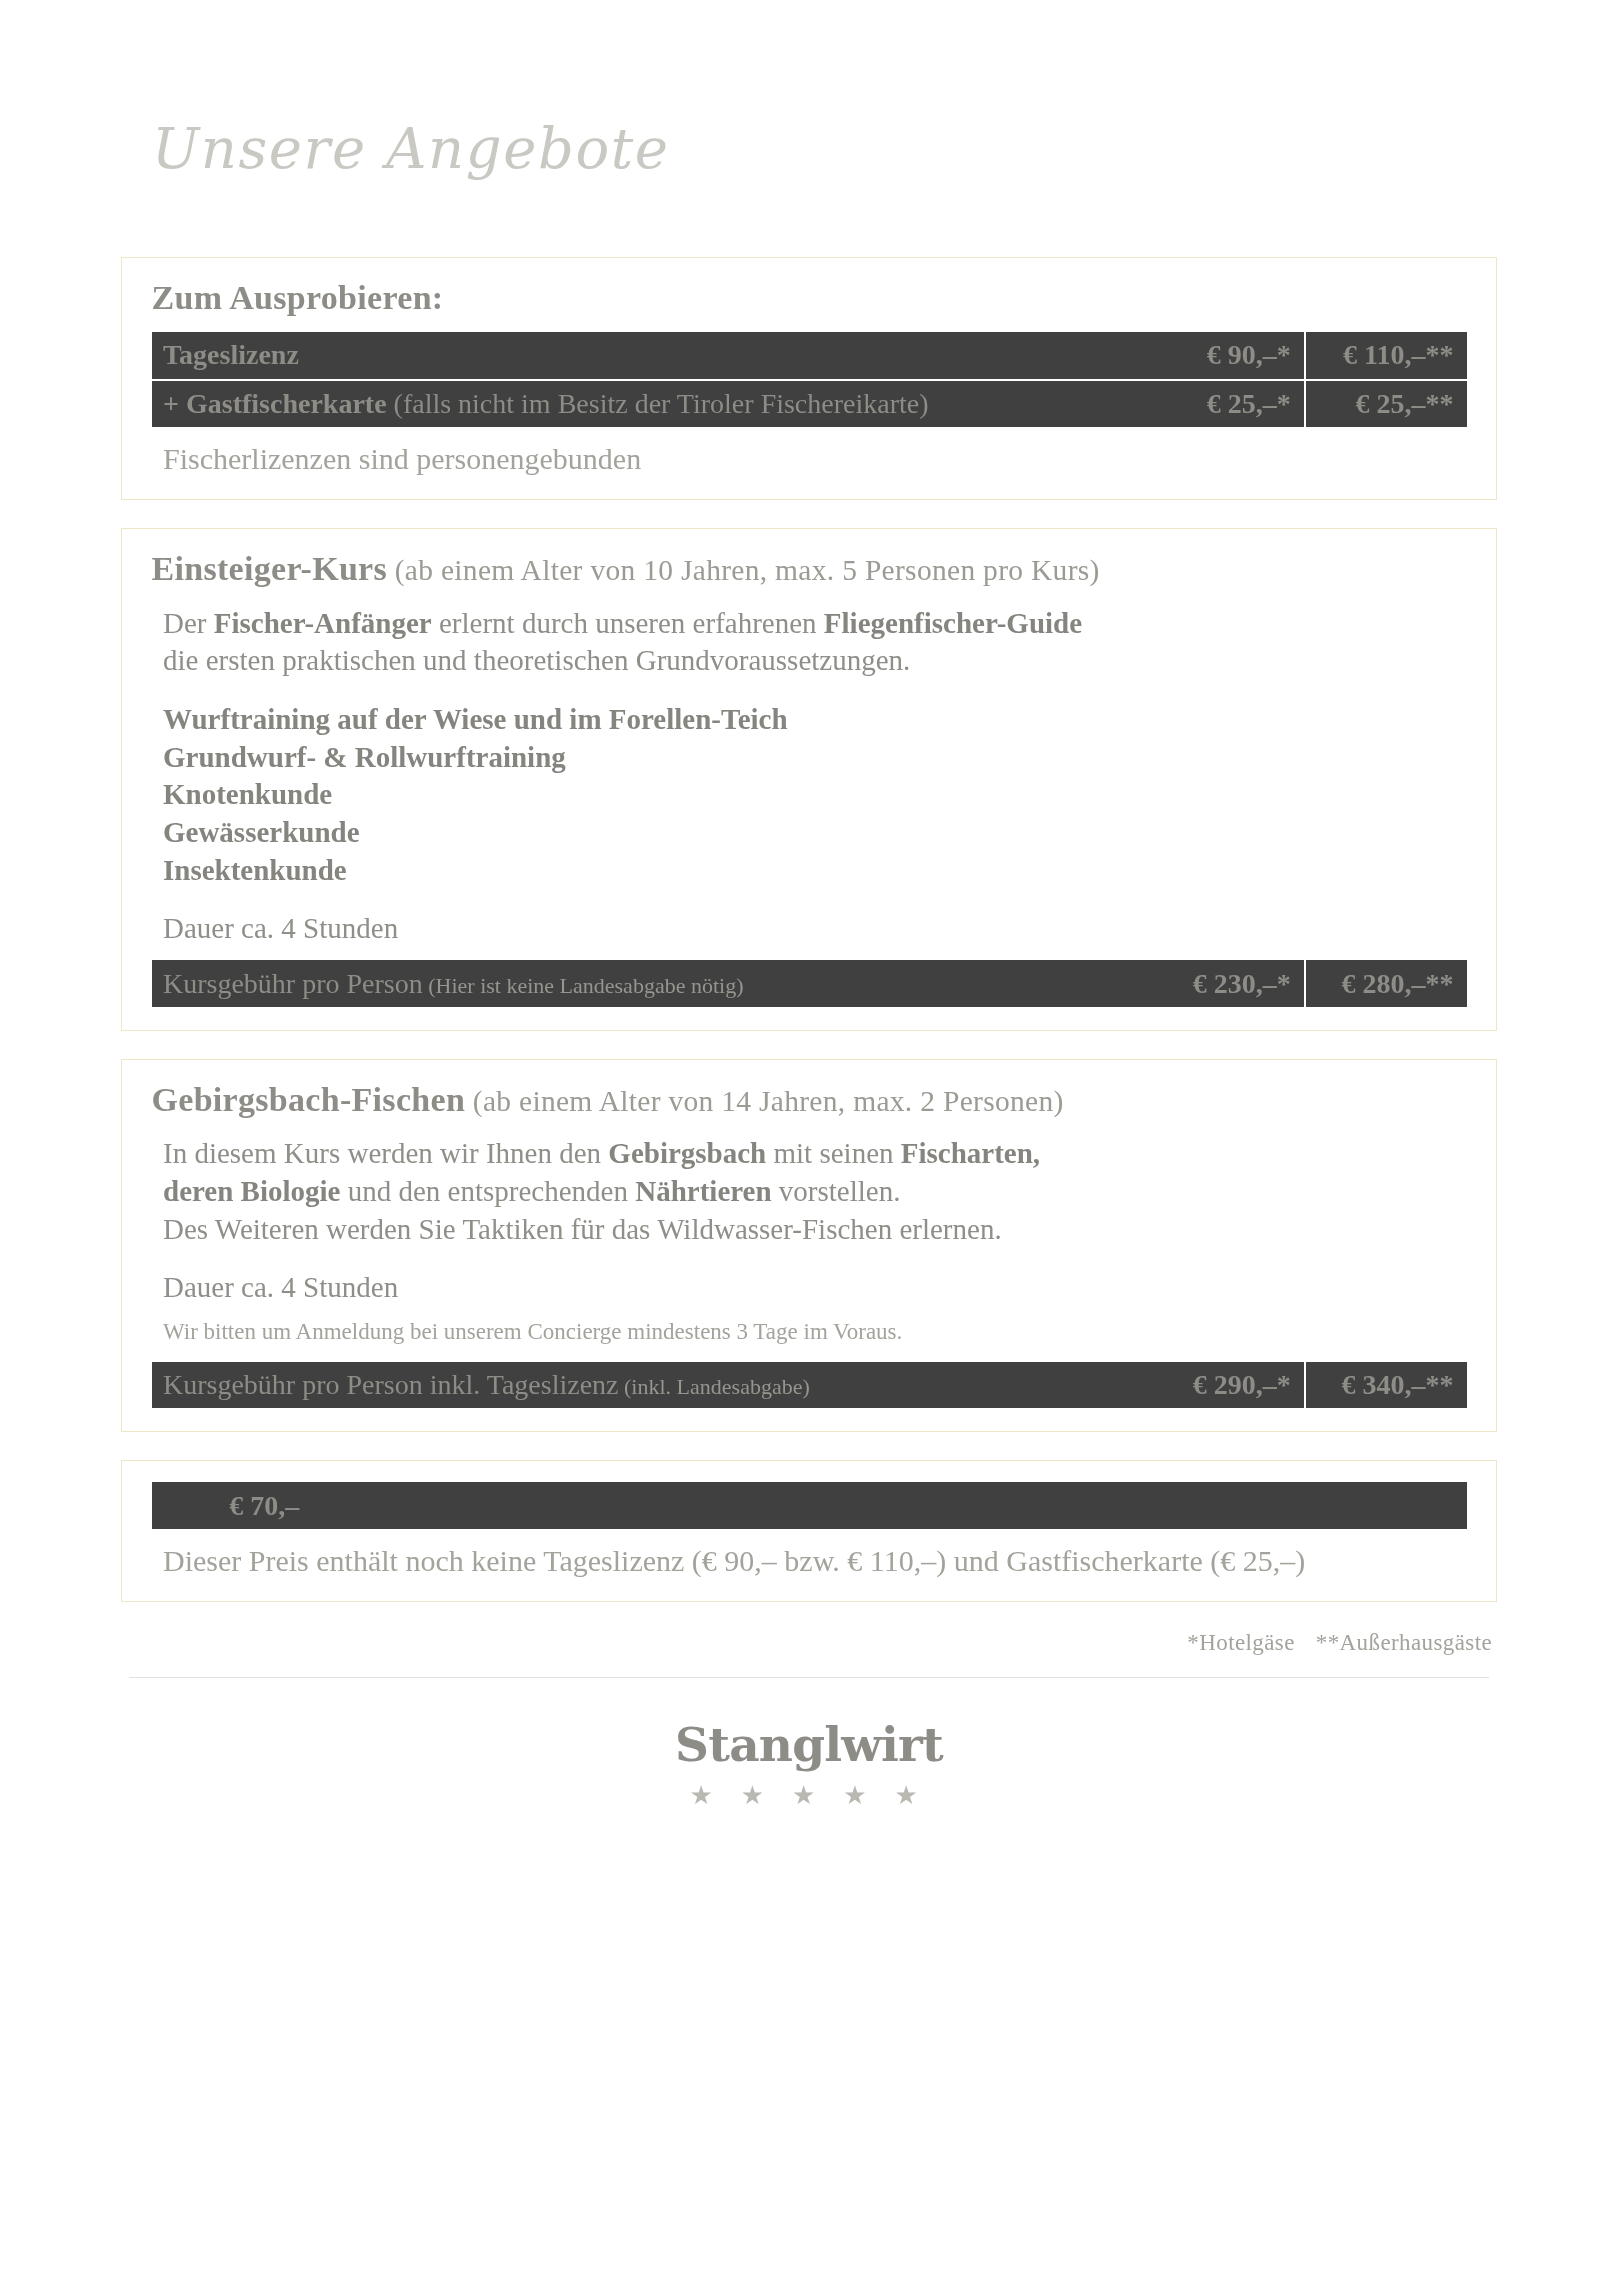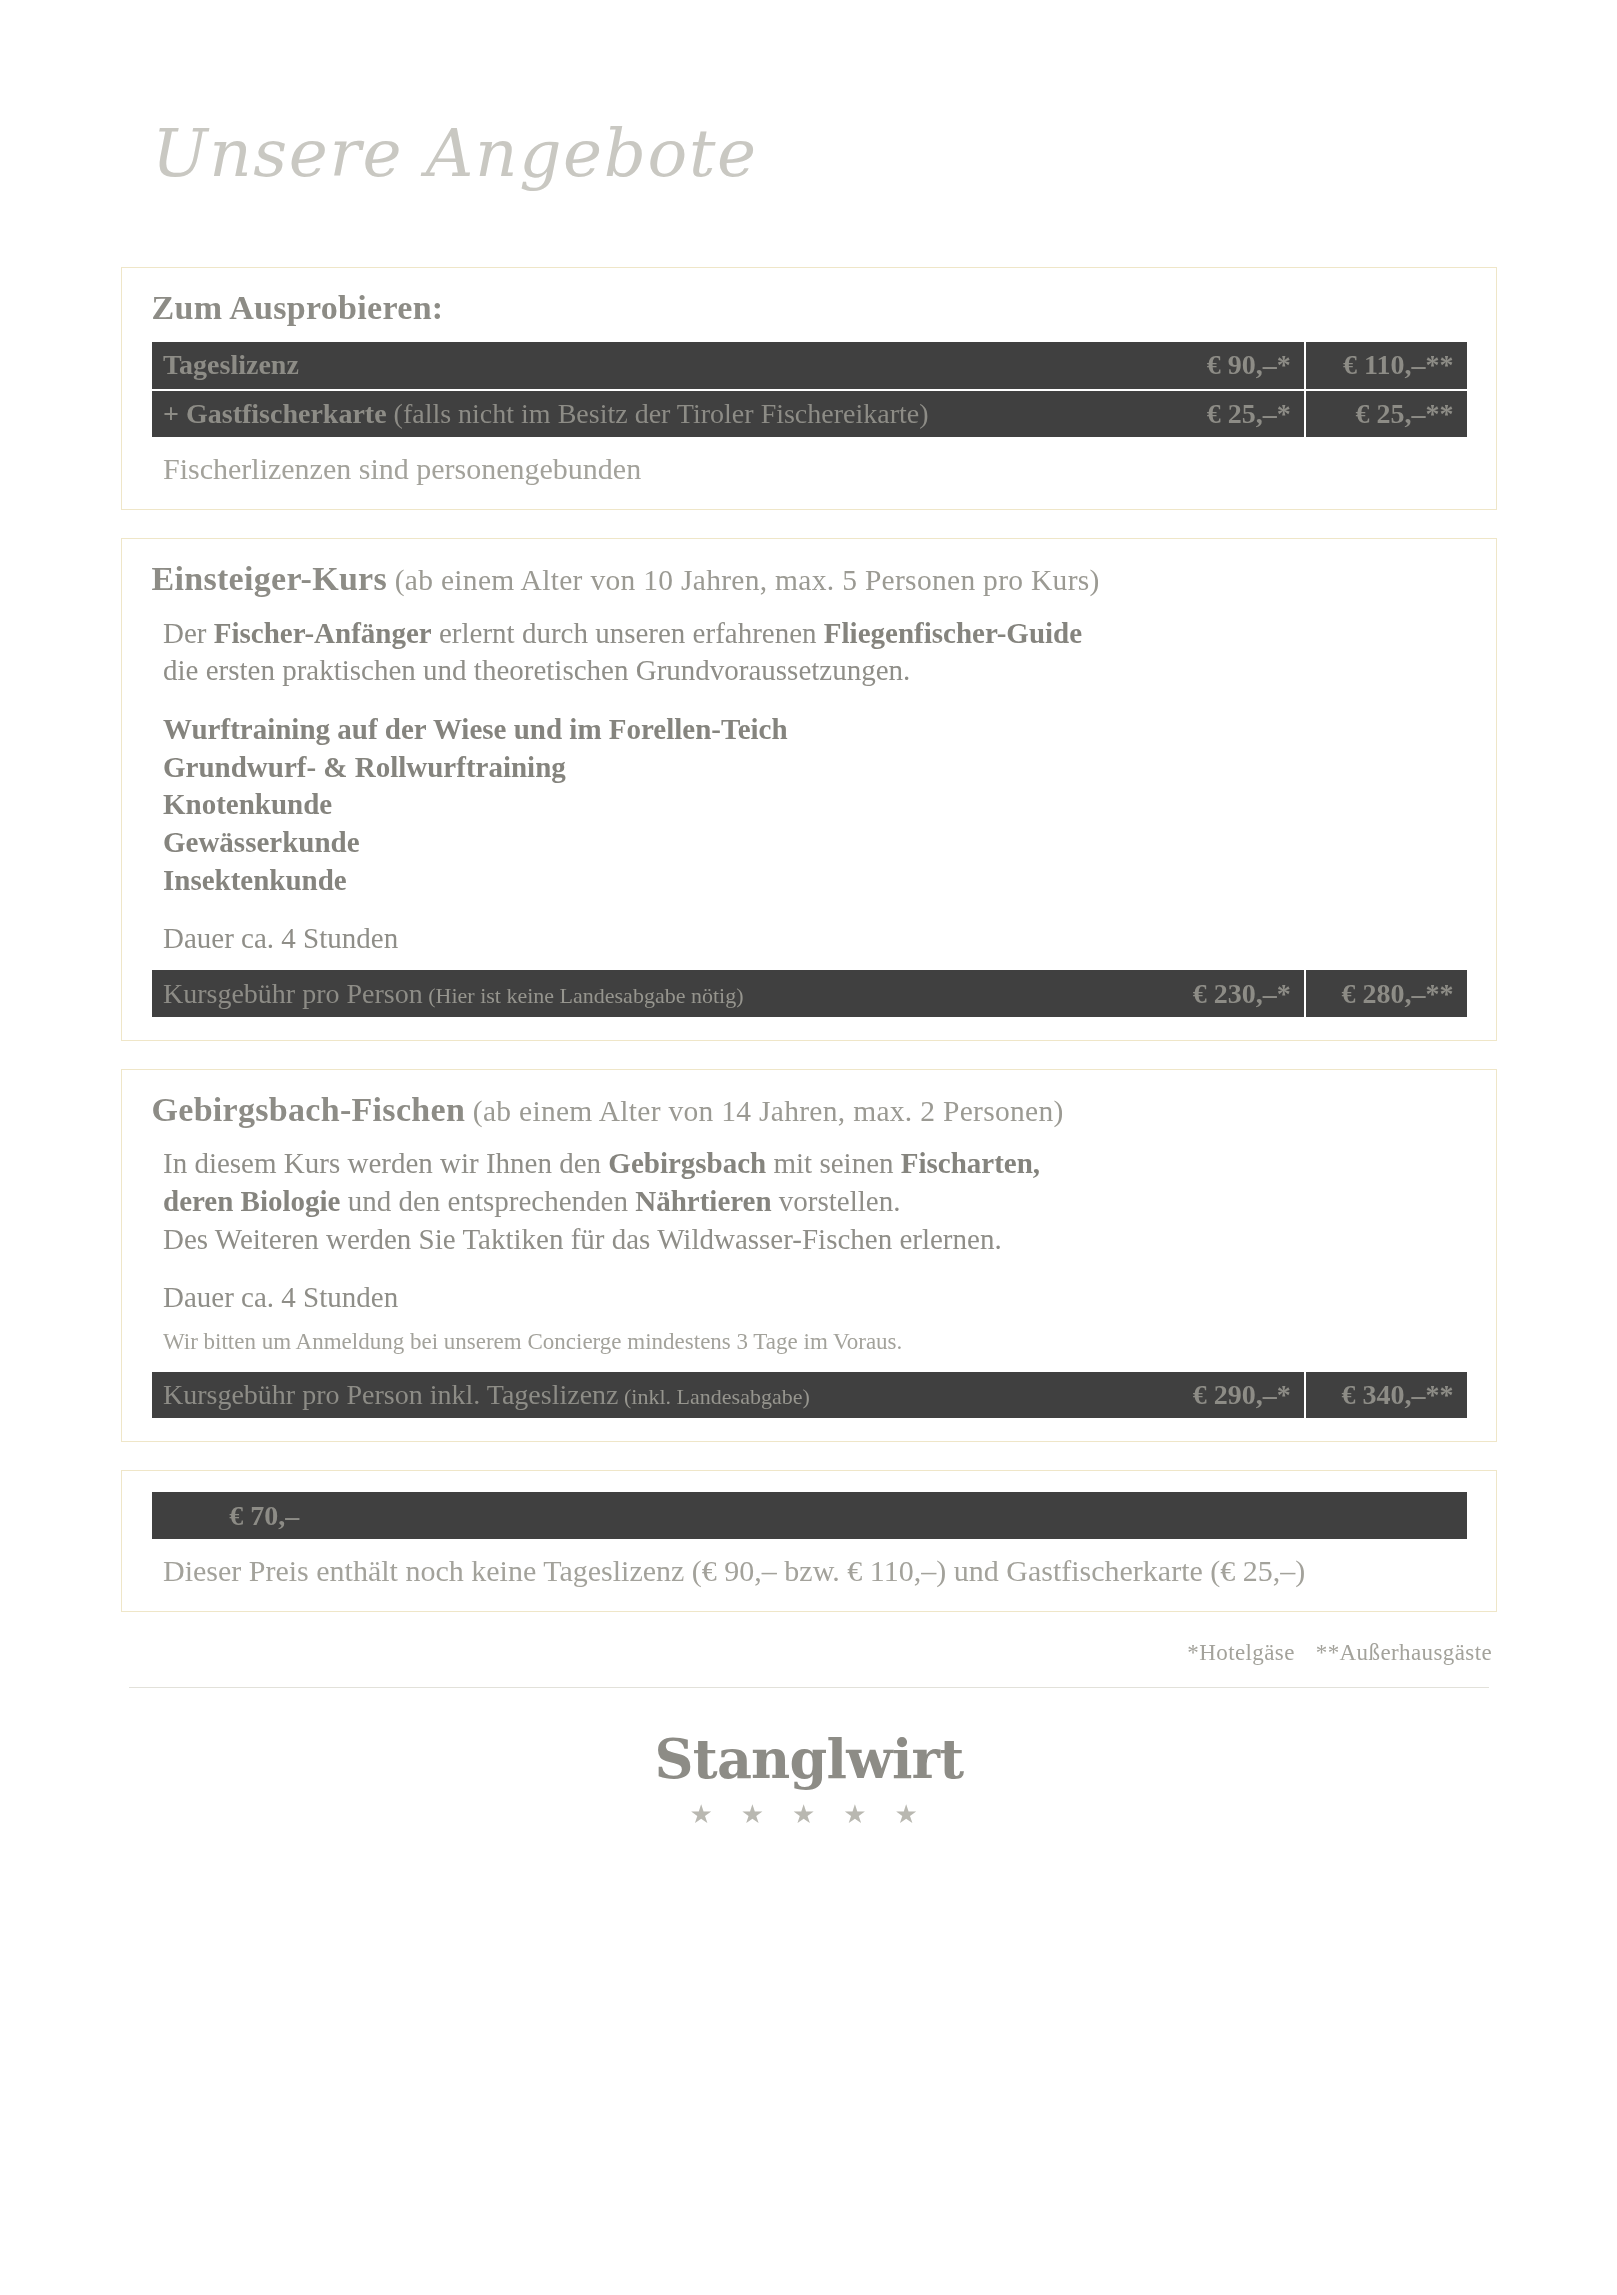--- a/index.html
+++ b/index.html
@@ -20,21 +20,21 @@
     width: 1618px;
     height: 2295px;
     box-sizing: border-box;
     padding: 0 121px;
   }
 
   
   .title {
     font-family: "DejaVu Serif", "Liberation Serif", serif;
     font-style: italic;
-    font-size: 66px;
+    font-size: 56px;
     line-height: 1;
     color: #c9c8c2;
     letter-spacing: 1.6px;
     padding-top: 121px;
     padding-left: 31px;
     font-weight: 400;
     white-space: nowrap;
   }
 
   
@@ -151,21 +151,21 @@
   }
 
   
   .logo-area {
     text-align: center;
     margin-top: 39px;
   }
   .logo {
     font-family: "DejaVu Serif", "Liberation Serif", serif;
     font-weight: bold;
-    font-size: 54px;
+    font-size: 47px;
     color: #8d8c86;
     letter-spacing: -0.8px;
   }
   .stars {
     margin-top: 8.2px;
     font-size: 26px;
     color: #b9b8b1;
     letter-spacing: 10.7px;
   }
 </style>

